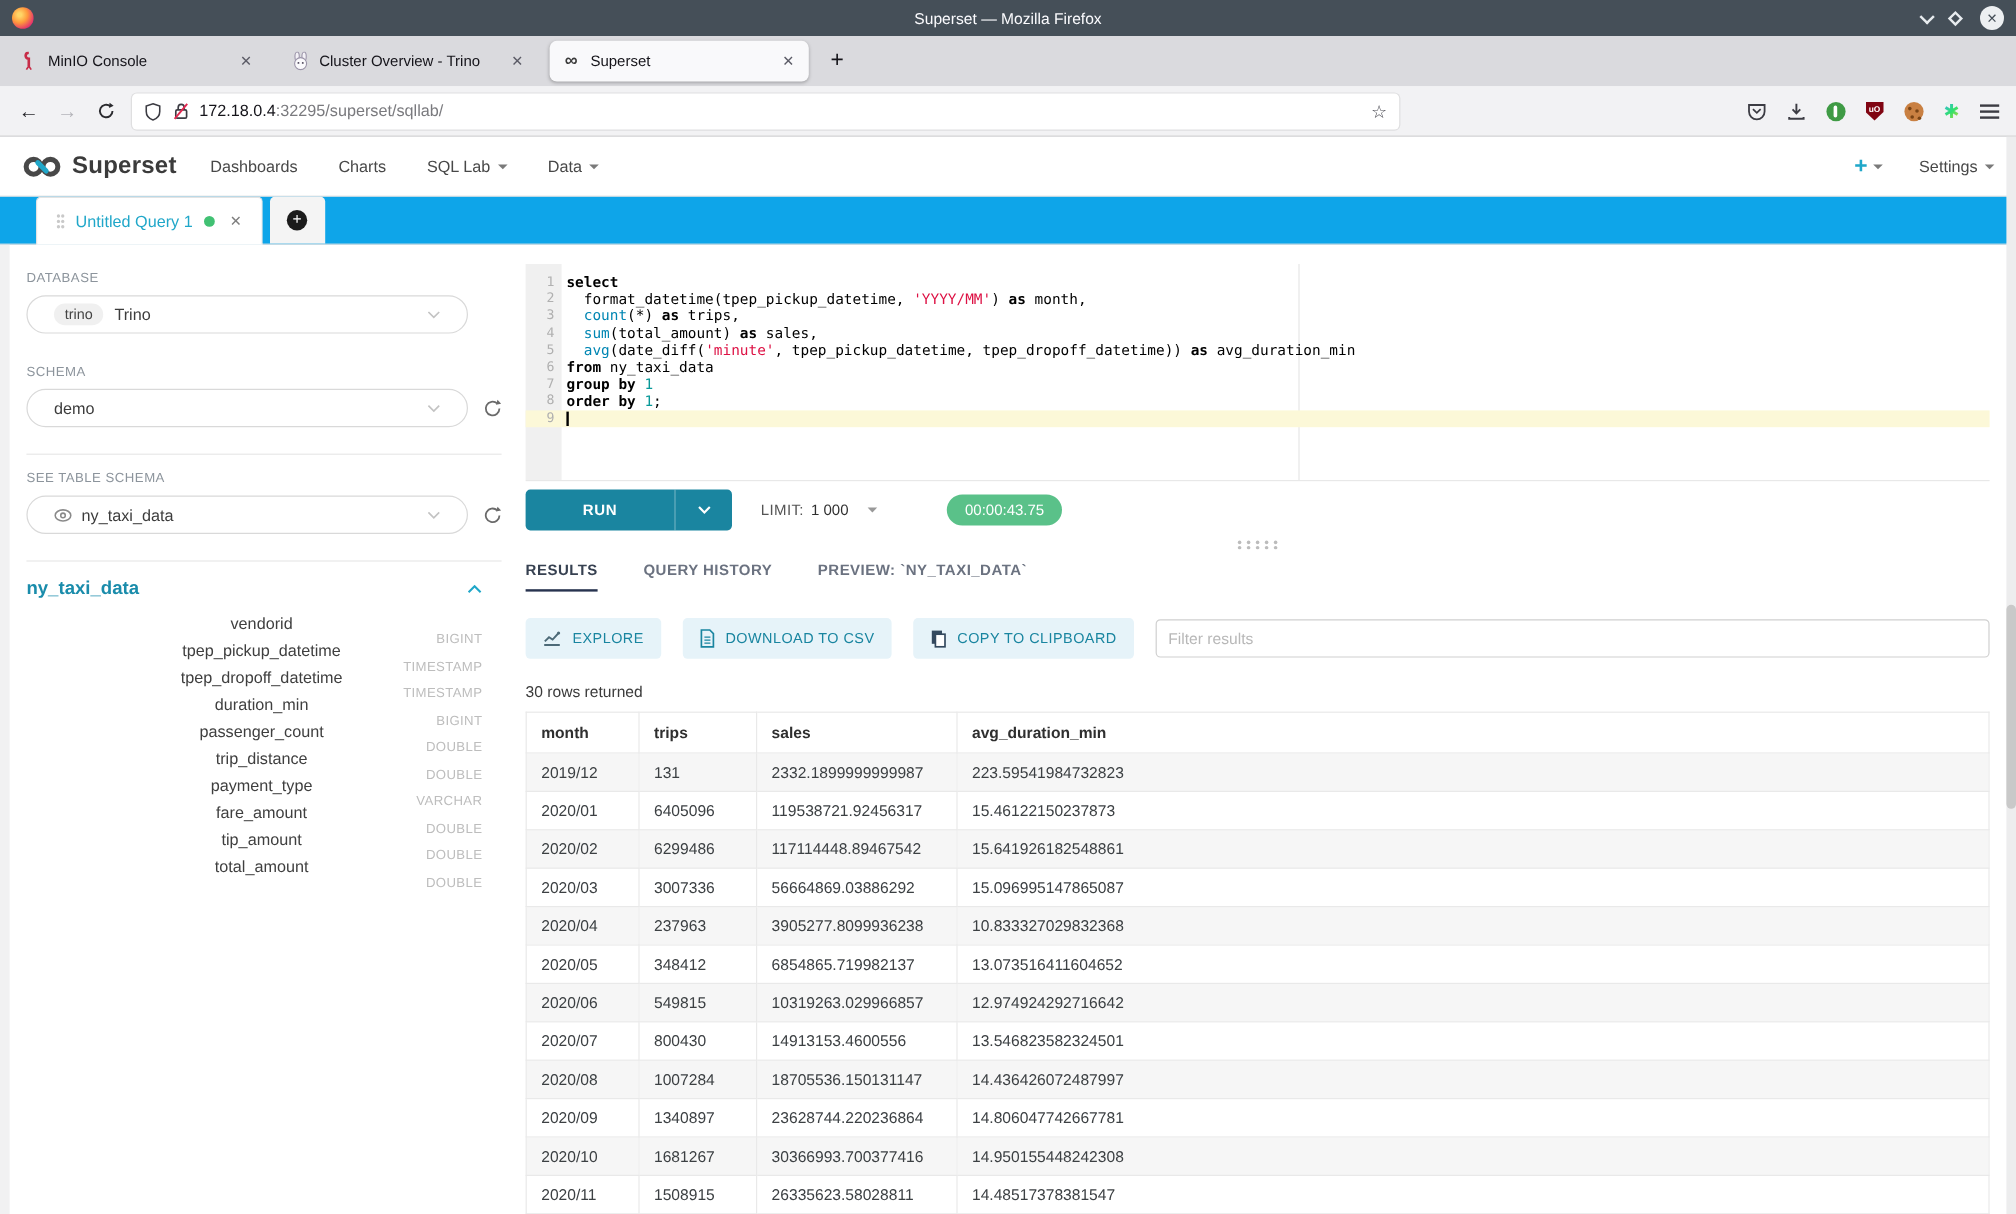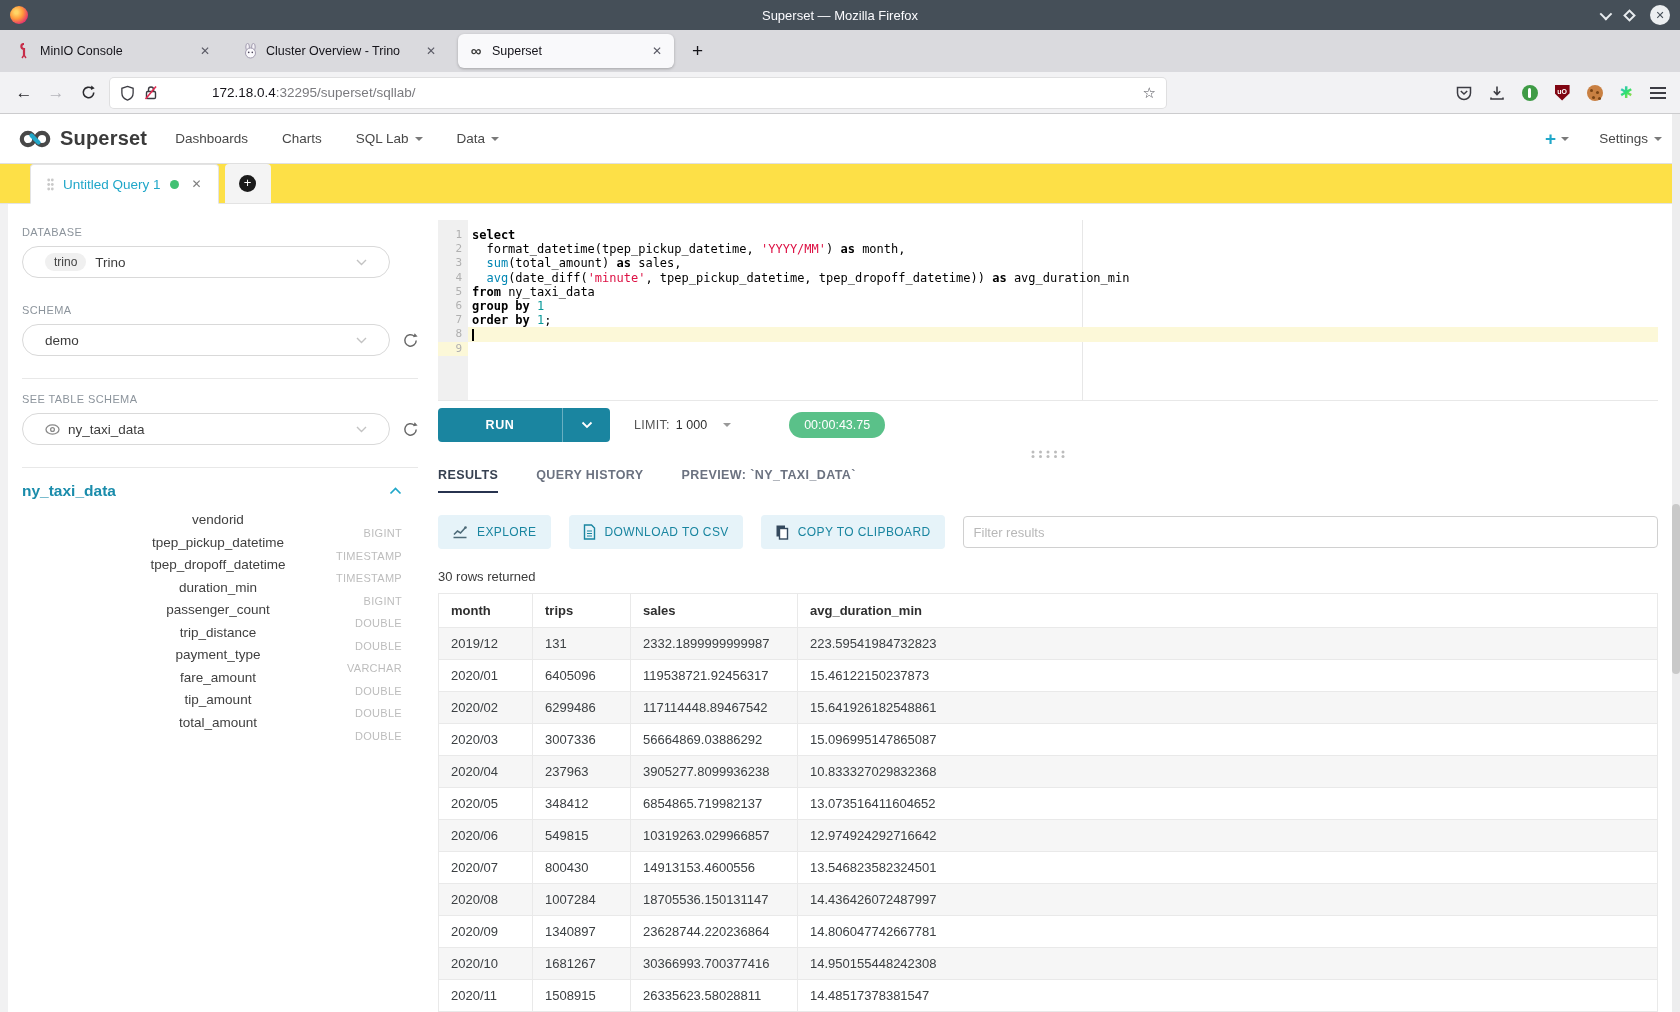--- a/index.html
+++ b/index.html
@@ -29,21 +29,21 @@
   .inf { font-weight:bold; color:#3b3b3b; font-size:15px; line-height:10px; }
   .newtab-btn { margin-left:10px; font-size:19px; color:#15141a; padding:0 8px; }
 
   
   .urlbar { height:42px; background:#f2f2f4; border-bottom:1px solid #ccccce; display:flex; align-items:center; padding:0 8px; }
   .nav-btn { width:32px; height:28px; display:flex; align-items:center; justify-content:center; font-size:17px; color:#2a2a2e; }
   .nav-btn.disabled { color:#b5b5ba; }
   .url-field { flex:0 0 1056px; height:30px; margin-left:6px; background:#fff; border-radius:4px;
     box-shadow:0 0 0 1px rgba(0,0,0,.08); display:flex; align-items:center; padding:0 10px; }
   .url-text { flex:1; font-size:13.5px; margin-left:8px; white-space:nowrap; overflow:hidden; }
-  .url-host { color:#15141a;margin-left:46px; }
+  .url-host { color:#15141a; }
   .url-path { color:#7a7a7e; }
   .star { color:#4a4a52; font-size:15px; }
   .url-icons { margin-left:auto; display:flex; align-items:center; gap:17px; padding-right:6px; }
   .cookie { width:16px; height:16px; border-radius:50%; background:#c98042; position:relative; }
   .cookie::before { content:""; position:absolute; width:3px; height:3px; border-radius:50%; background:#7a4415; left:3px; top:4px;
     box-shadow:6px 2px 0 #7a4415, 2px 7px 0 #7a4415, 8px 8px 0 #7a4415; }
   .pbadger { width:16px; height:16px; border-radius:50%; background:#3f9b45; position:relative; }
   .pbadger::before { content:""; position:absolute; left:6.5px; top:3px; width:3px; height:10px; background:#fff; border-radius:2px; }
   .ublock { width:15px; height:16px; background:#800512; clip-path:polygon(0 0,100% 0,100% 55%,50% 100%,0 55%);
     color:#fff; font-size:7px; font-weight:bold; display:flex; justify-content:center; padding-top:3px; }
@@ -57,21 +57,21 @@
   .brand { display:flex; align-items:center; gap:8px; margin-right:28px; }
   .brand-text { font-size:20px; font-weight:bold; color:#3b3b3b; letter-spacing:.2px; }
   .nav-items { display:flex; align-items:center; gap:34px; }
   .nav-item { font-size:13.5px; color:#484848; display:flex; align-items:center; gap:6px; }
   .caret { width:0; height:0; border-left:4px solid transparent; border-right:4px solid transparent; border-top:4.5px solid #7a7a7a; }
   .nav-right { margin-left:auto; display:flex; align-items:center; gap:30px; }
   .plus-btn { display:flex; align-items:center; gap:5px; }
   .plus-glyph { color:#20a7c9; font-size:19px; font-weight:bold; }
 
   
-  .qtabs-row { height:40px; border-bottom:1px solid #e3e3e3; display:flex; align-items:stretch; padding-left:30px; position:relative; background:#fde047; }
+  .qtabs-row { height:40px; border-bottom:1px solid #e3e3e3; display:flex; align-items:stretch; padding-left:30px; position:relative; background:#0ea5e9; }
   .qtab { display:flex; align-items:center; gap:9px; padding:0 16px; border:1px solid #e3e3e3; border-bottom:1px solid #fff;
     border-radius:4px 4px 0 0; margin-bottom:-1px; background:#fff; }
   .qtab-label { color:#20a7c9; font-size:13.5px; }
   .green-dot { width:9px; height:9px; border-radius:50%; background:#41c173; }
   .qtab-close { color:#7d7d7d; font-size:12px; margin-left:4px; }
   .qtab-add { width:46px; margin-left:6px; background:#f4f4f4; border-radius:4px 4px 0 0; display:flex; align-items:center; justify-content:center; }
   .add-circle { width:17px; height:17px; border-radius:50%; background:#1b1b1b; color:#fff; font-size:13px; line-height:15px; text-align:center; }
 
   
   .sqllab-body { display:flex; height:808px; position:relative; }
@@ -430,20 +430,21 @@
           <div class="gnum">5</div>
           <div class="gnum">6</div>
           <div class="gnum">7</div>
           <div class="gnum">8</div>
           <div class="gnum active">9</div>
         </div>
       <div class="code-area" id="code-area">
         <div class="print-margin"></div>
       <div class="code-line"><span class="tk-k">select</span></div>
           <div class="code-line"><span class="tk-p">  format_datetime(tpep_pickup_datetime, </span><span class="tk-s">'YYYY/MM'</span><span class="tk-p">) </span><span class="tk-k">as</span><span class="tk-p"> month,</span></div>
+          <div class="code-line"><span class="tk-p">  </span><span class="tk-f">count</span><span class="tk-p">(*) </span><span class="tk-k">as</span><span class="tk-p"> trips,</span></div>
           <div class="code-line"><span class="tk-p">  </span><span class="tk-f">sum</span><span class="tk-p">(total_amount) </span><span class="tk-k">as</span><span class="tk-p"> sales,</span></div>
           <div class="code-line"><span class="tk-p">  </span><span class="tk-f">avg</span><span class="tk-p">(date_diff(</span><span class="tk-s">'minute'</span><span class="tk-p">, tpep_pickup_datetime, tpep_dropoff_datetime)) </span><span class="tk-k">as</span><span class="tk-p"> avg_duration_min</span></div>
           <div class="code-line"><span class="tk-k">from</span><span class="tk-p"> ny_taxi_data</span></div>
           <div class="code-line"><span class="tk-k">group by</span><span class="tk-p"> </span><span class="tk-n">1</span></div>
           <div class="code-line"><span class="tk-k">order by</span><span class="tk-p"> </span><span class="tk-n">1</span><span class="tk-p">;</span></div>
           <div class="code-line active"><span class="cursor"></span></div>
         </div>
     </div>
 
     <div class="toolbar">

